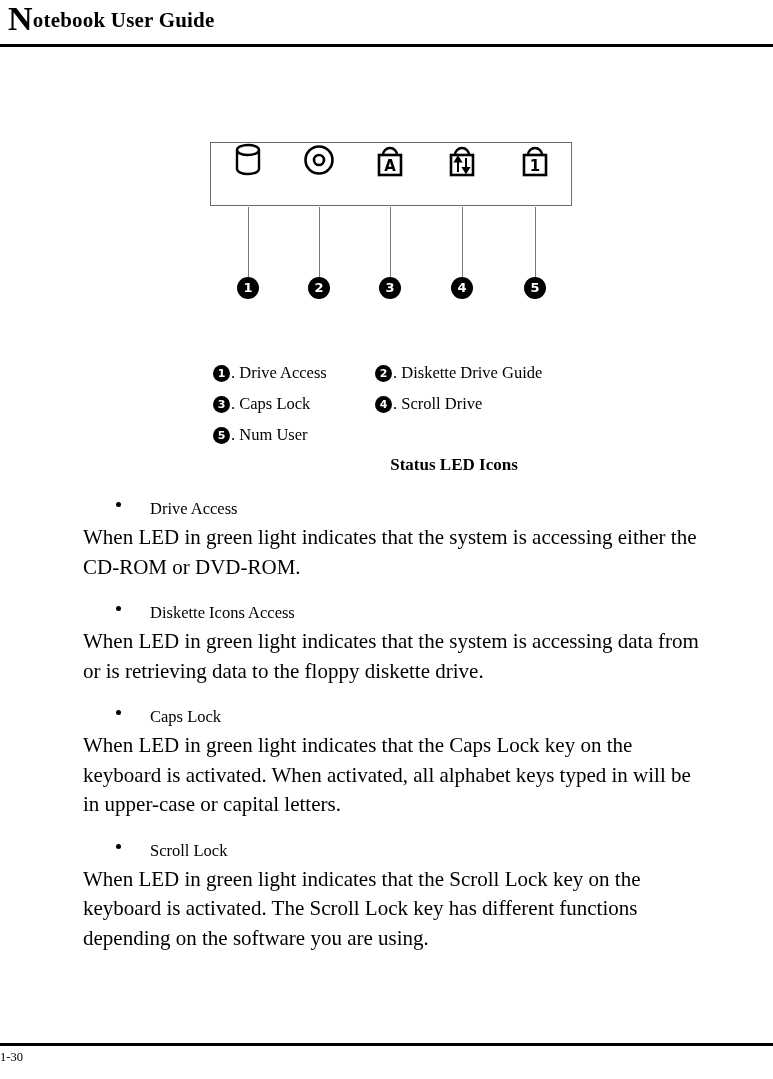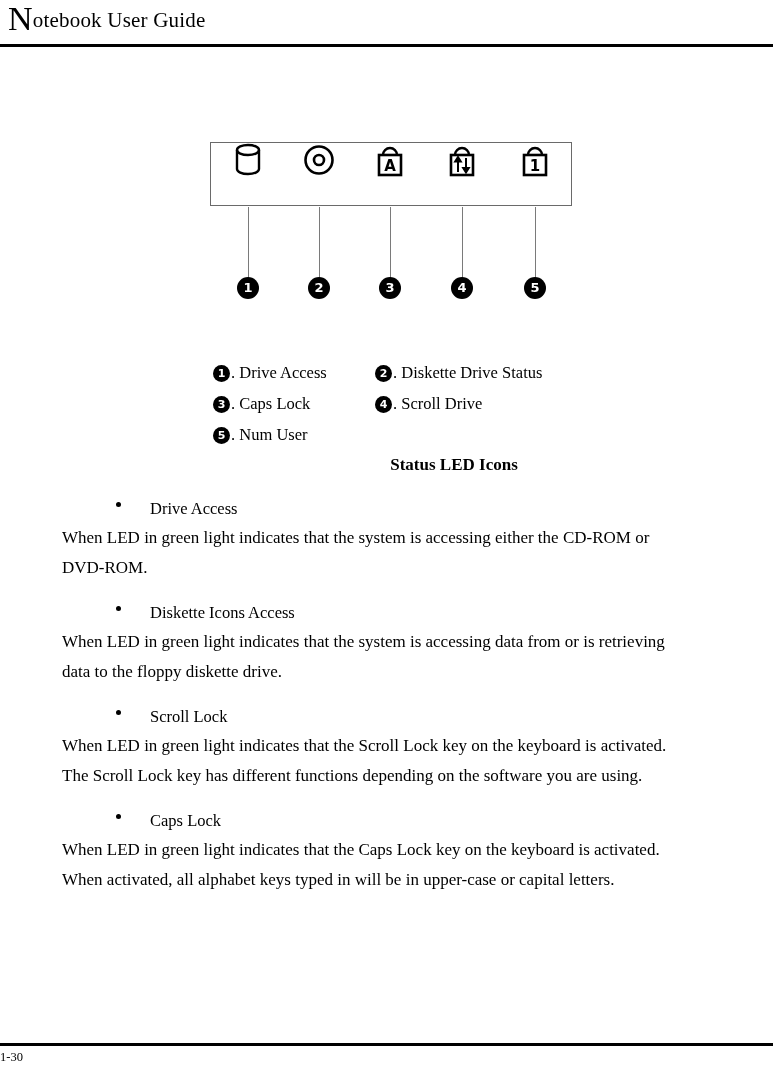--- a/index.html
+++ b/index.html
@@ -21,21 +21,21 @@
     position: absolute;
     left: 0;
     top: 0;
     width: 773px;
     height: 46px;
   }
   .header-title {
     position: absolute;
     left: 8px;
     top: 2px;
-    font-weight: normal;
+    font-weight: bold;
     font-size: 21px;
     letter-spacing: 0.2px;
     white-space: nowrap;
   }
   .header-title .dropcap {
     font-size: 34px;
     line-height: 34px;
     vertical-align: -3px;
   }
   .header-rule {
@@ -165,23 +165,23 @@
     height: 5px;
     border-radius: 50%;
     background: #000000;
   }
   .bullet-title {
     margin-left: 150px;
     font-size: 16.5px;
     line-height: 29px;
   }
   .bullet-text {
-    margin-left: 62px;
+    margin-left: 83px;
     width: 620px;
-    font-size: 17px;
+    font-size: 21px;
     line-height: 29.5px;
     font-family: Liberation Serif, serif;
   }
 
   
   .footer-rule {
     position: absolute;
     left: 0;
     top: 1043px;
     width: 773px;
@@ -275,21 +275,21 @@
 </div>
 
 <div class="legend">
   <div class="legend-row">
     <div class="legend-cell col1">
       <span class="legend-dot">1</span>
       <span>. Drive Access</span>
     </div>
     <div class="legend-cell col2">
       <span class="legend-dot">2</span>
-      <span>. Diskette Drive Status</span>
+      <span>. Diskette Drive Guide</span>
     </div>
   </div>
   <div class="legend-row">
     <div class="legend-cell col1">
       <span class="legend-dot">3</span>
       <span>. Caps Lock</span>
     </div>
     <div class="legend-cell col2">
       <span class="legend-dot">4</span>
       <span>. Scroll Drive</span>
@@ -314,26 +314,26 @@
   </div>
 
   <div class="bullet-block">
     <span class="bullet-dot"></span>
     <div class="bullet-title">Diskette Icons Access</div>
     <div class="bullet-text">When LED in green light indicates that the system is accessing data from or is retrieving data to the floppy diskette drive.</div>
   </div>
 
   <div class="bullet-block">
     <span class="bullet-dot"></span>
+    <div class="bullet-title">Caps Lock</div>
+    <div class="bullet-text">When LED in green light indicates that the Caps Lock key on the keyboard is activated. When activated, all alphabet keys typed in will be in upper-case or capital letters.</div>
+  </div>
+
+  <div class="bullet-block">
+    <span class="bullet-dot"></span>
     <div class="bullet-title">Scroll Lock</div>
     <div class="bullet-text">When LED in green light indicates that the Scroll Lock key on the keyboard is activated. The Scroll Lock key has different functions depending on the software you are using.</div>
   </div>
 
-  <div class="bullet-block">
-    <span class="bullet-dot"></span>
-    <div class="bullet-title">Caps Lock</div>
-    <div class="bullet-text">When LED in green light indicates that the Caps Lock key on the keyboard is activated. When activated, all alphabet keys typed in will be in upper-case or capital letters.</div>
-  </div>
-
 </div>
 
 <div class="footer-rule"></div>
 <div class="footer-page">1-30</div>
 
 </body></html>

